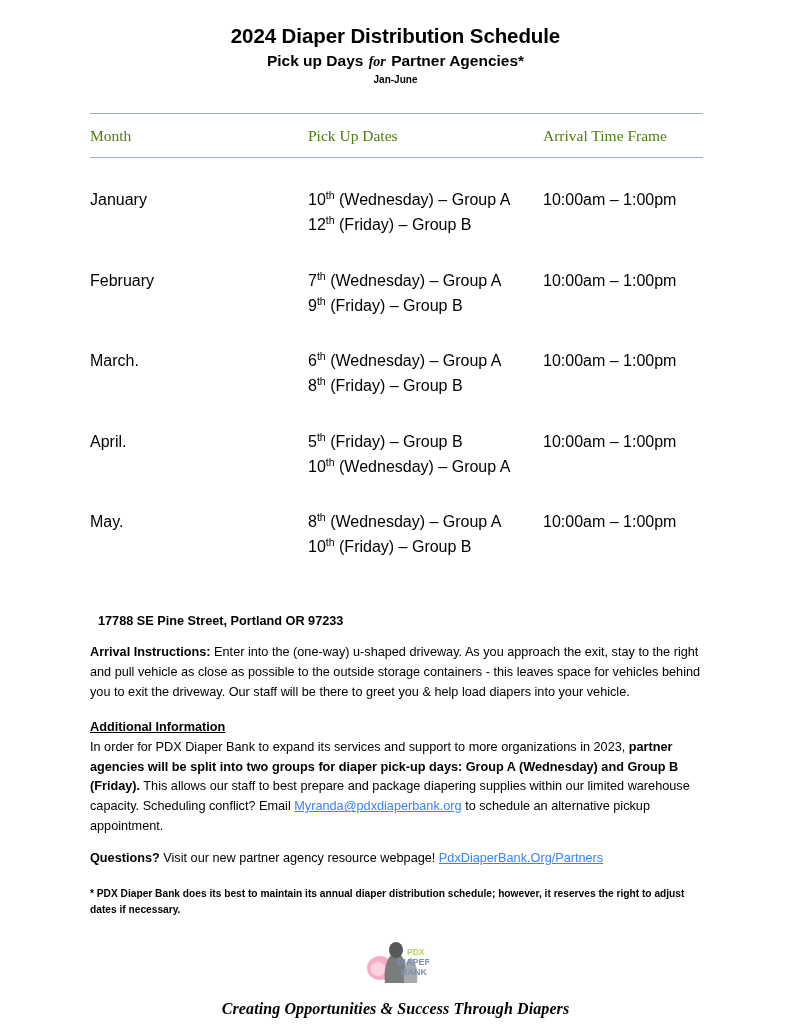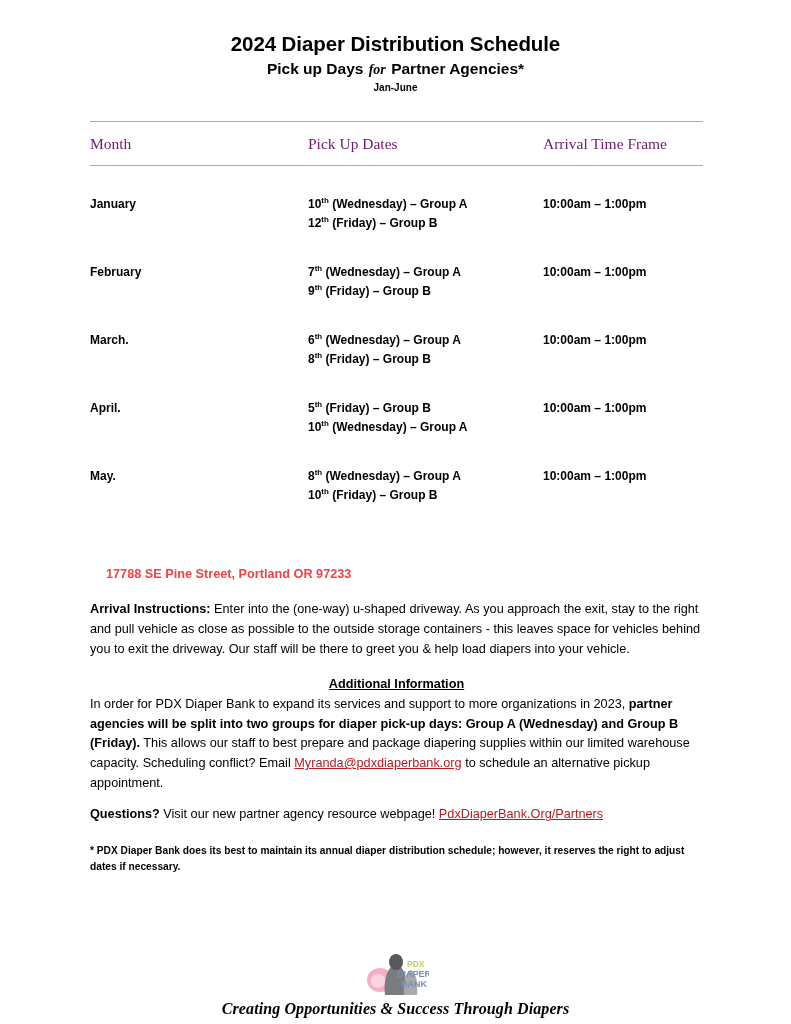--- a/index.html
+++ b/index.html
@@ -20,21 +20,21 @@
     width: 791px;
     height: 1024px;
     box-sizing: border-box;
     padding: 0;
     position: relative;
   }
 
   
   .title-block {
     text-align: center;
-    padding-top: 32px;
+    padding-top: 24px;
   }
   .doc-title {
     font-size: 20.5px;
     font-weight: bold;
     letter-spacing: -0.1px;
     line-height: 1.15;
     margin: 0;
   }
   .doc-subtitle {
     font-size: 15.5px;
@@ -61,35 +61,35 @@
     margin: 26px 88px 0 90px;
   }
   table.schedule {
     width: 613px;
     border-collapse: collapse;
     table-layout: fixed;
   }
   table.schedule thead th {
     font-family: "Liberation Serif", serif;
     font-weight: normal;
-    color: #701a75;
+    color: #4d7c0f;
     font-size: 15.5px;
     text-align: left;
     padding: 13px 0 12px 0;
     border-top: 1.4px solid #9badc7;
     border-bottom: 1.4px solid #9badc7;
   }
   th.col-month  { width: 218px; padding-left: 2px; }
   th.col-dates  { width: 235px; padding-left: 10px; }
   th.col-time   { width: 160px; padding-left: 0px; text-align: left; }
 
   table.schedule tbody td {
     vertical-align: top;
-    font-size: 12px;
-    font-weight: bold;
+    font-size: 16px;
+    font-weight: normal;
     line-height: 1.58;
     padding: 0;
     margin-left: 8px;
   }
   tbody tr.month-row > td { padding-top: 30px; }
   tbody tr.month-row:first-child > td { padding-top: 29px; }
   td.cell-month { padding-left: 2px; }
   td.cell-dates { padding-left: 10px; white-space: nowrap; }
   td.cell-time  { padding-left: 0px; white-space: nowrap; }
   .date-line { display: block; }
@@ -107,56 +107,56 @@
   .sec-heading {
     font-size: 12.7px;
     font-weight: bold;
     text-decoration: underline;
     margin: 0;
     line-height: 1.5;
   }
   .address-line {
     font-size: 12.7px;
     font-weight: bold;
-    color: #ef4444;
-    margin: 16px;
+    color: #000000;
+    margin: 8px;
     line-height: 1.55;
   }
   p.para {
     font-size: 12.7px;
     line-height: 1.55;
     margin: 0;
     text-align: left;
   }
   p.para.gap { margin-top: 12px; }
   .u-bold { font-weight: bold; text-decoration: underline; }
   .b { font-weight: bold; }
   a.link {
-    color: #b91c1c;
+    color: #3b82f6;
     text-decoration: underline;
   }
   .footnote {
     font-size: 10.2px;
     font-weight: bold;
     line-height: 1.55;
     margin: 18px 0 0 0;
   }
 
   
   .footer {
     position: absolute;
     left: 0;
     right: 0;
     bottom: 6px;
     text-align: center;
   }
   .logo {
     width: 66px;
     height: 42px;
-    margin: 4px auto;
+    margin: 16px auto;
     position: relative;
   }
   .logo svg { display: block; }
   .tagline {
     font-family: "Liberation Serif", serif;
     font-style: italic;
     font-weight: bold;
     font-size: 16px;
     margin-top: 4px;
     letter-spacing: 0.1px;
@@ -226,21 +226,21 @@
         </tbody>
     </table>
   </div>
 
   <div class="body-wrap">
 
     <div class="address-line">17788 SE Pine Street, Portland OR 97233</div>
 
     <p class="para gap"><span class="b">Arrival Instructions:</span><span> Enter into the (one-way) u-shaped driveway. As you approach the exit, stay to the right and pull vehicle as close as possible to the outside storage containers -  this leaves space for vehicles behind you to exit the driveway. Our staff will be there to greet you &amp; help load diapers into your vehicle.</span></p>
 
-    <p class="para gap" style="margin-top:16px;text-align:center;"><span class="sec-heading">Additional Information</span></p>
+    <p class="para gap" style="margin-top:16px;"><span class="sec-heading">Additional Information</span></p>
     <p class="para"><span>In order for PDX Diaper Bank to expand its services and support to more organizations in 2023, </span><span class="b">partner agencies will be split into two groups for diaper pick-up days: Group A (Wednesday) and Group B (Friday).</span><span> This allows our staff to best prepare and package diapering supplies within our limited warehouse capacity. Scheduling conflict? Email </span><a class="link" href="#">Myranda@pdxdiaperbank.org</a><span> to schedule an alternative pickup appointment.</span></p>
 
     <p class="para gap"><span class="b">Questions?</span><span> Visit our new partner agency resource webpage! </span><a class="link" href="#">PdxDiaperBank.Org/Partners</a></p>
 
     <p class="footnote">* PDX Diaper Bank does its best to maintain its annual diaper distribution schedule; however, it reserves the right to adjust dates if necessary.</p>
   </div>
 
   <div class="footer">
     <div class="logo">
       <svg width="66" height="42" viewBox="0 0 66 42" xmlns="http://www.w3.org/2000/svg">

